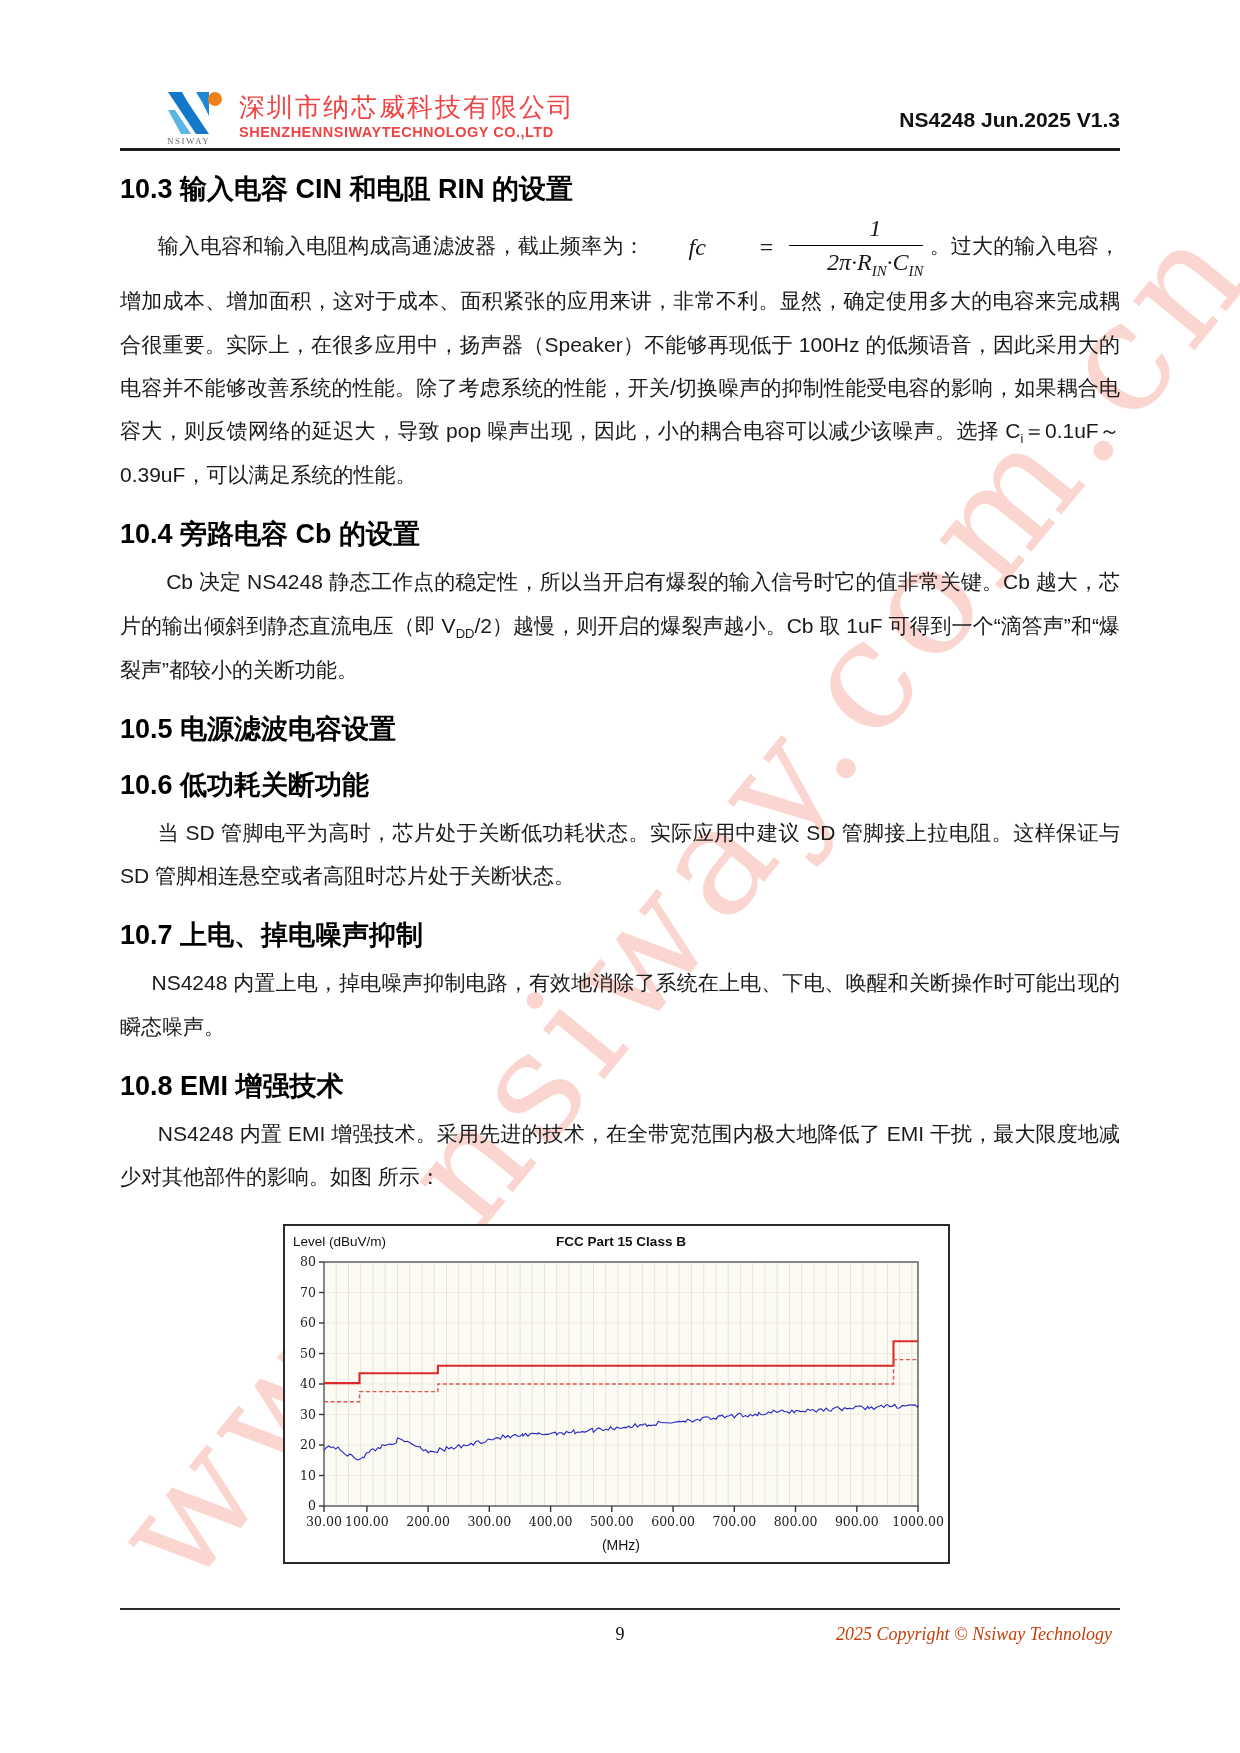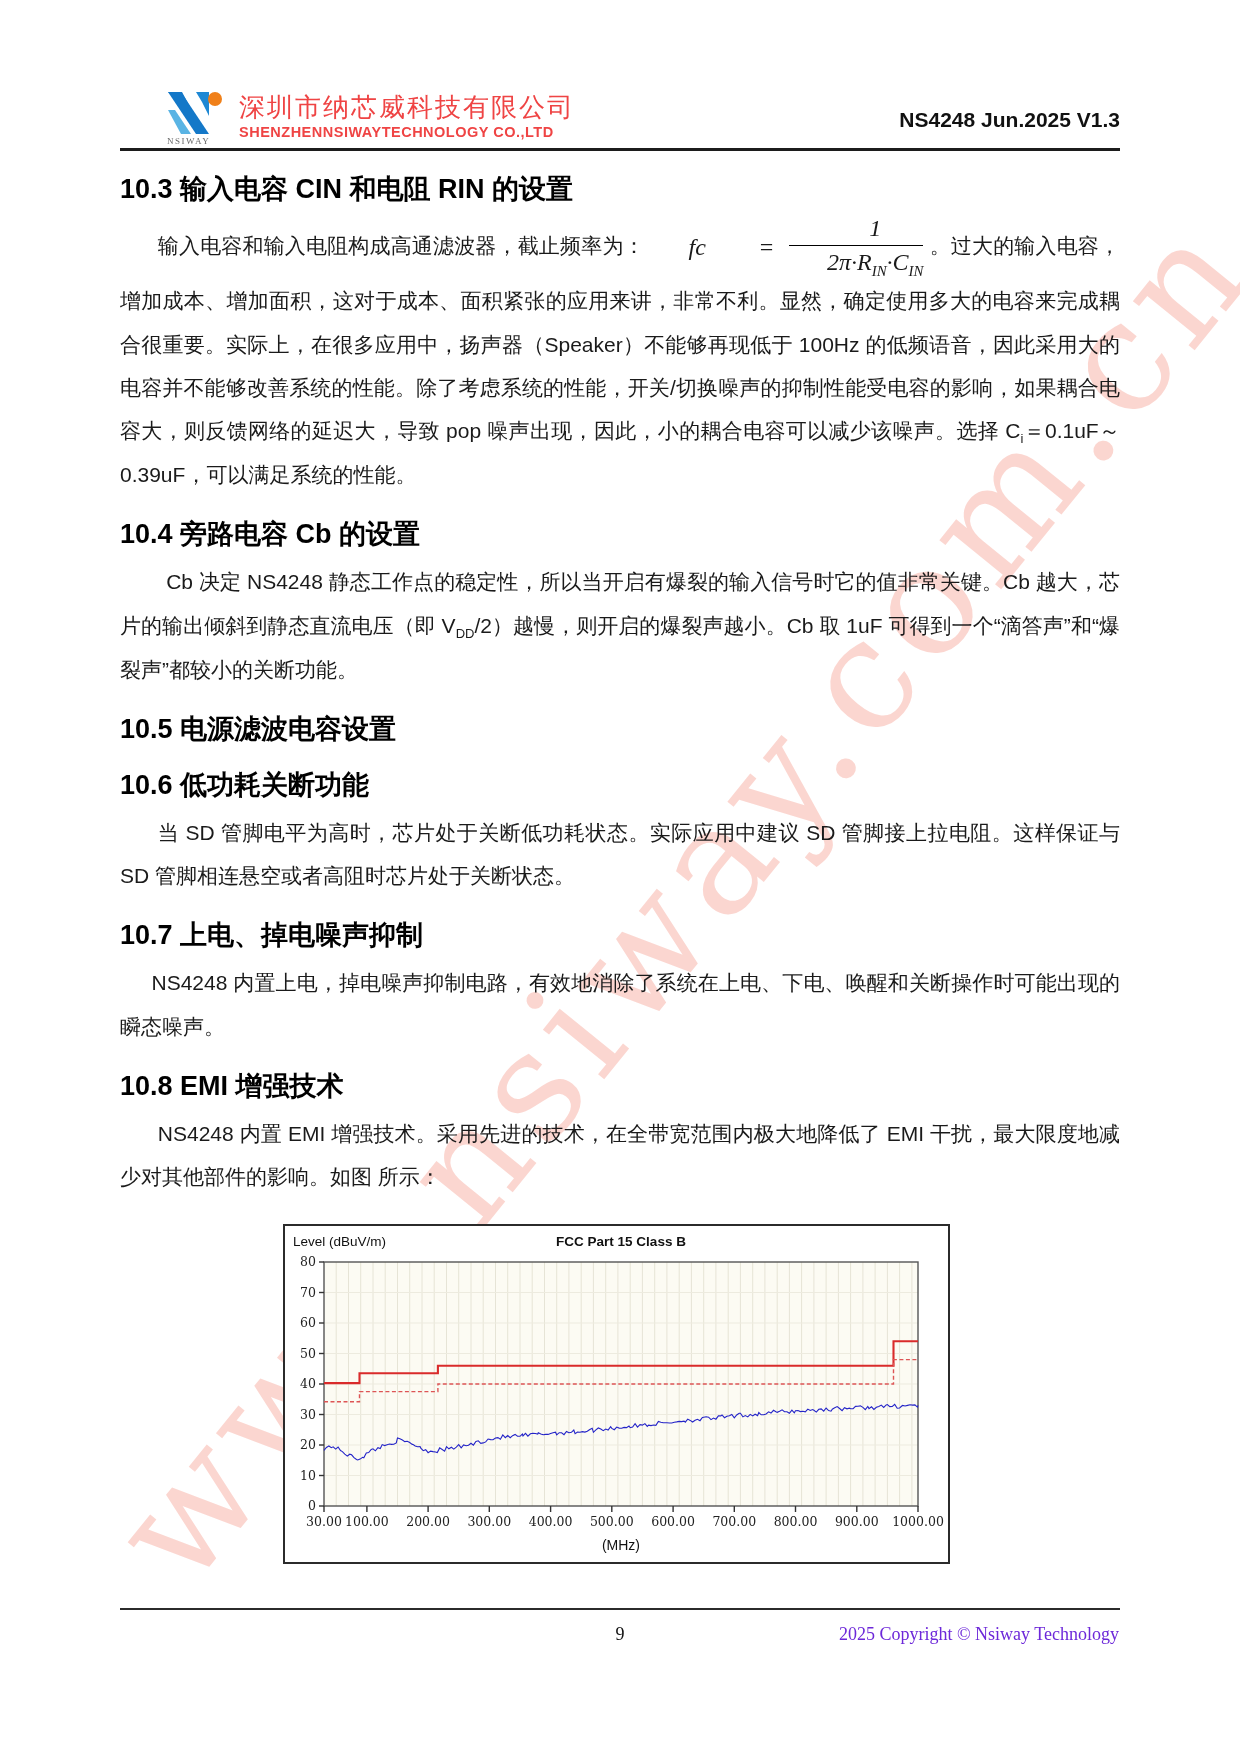--- a/index.html
+++ b/index.html
@@ -36,21 +36,21 @@
   .formula .eq{margin:0 8px;font-style:normal;}
   .frac{display:inline-block;text-align:center;vertical-align:middle;line-height:1.15;}
   .frac .num{display:block;border-bottom:1.6px solid #000;padding:0 14px 2px 14px;}
   .frac .den{display:block;padding-top:3px;}
   
   .chart-wrap{margin:26px 0 0 163px;width:667px;height:340px;border:2px solid #2b2b2b;background:#ffffff;box-sizing:border-box;}
   
   .footer{position:absolute;z-index:1;left:120px;right:120px;top:1608px;border-top:2px solid #2b2b2b;}
   .footer-row{position:relative;padding-top:14px;font-family:"Liberation Serif","DejaVu Serif",serif;font-size:18px;}
   .page-num{position:absolute;left:0;right:0;text-align:center;color:#111;}
-  .copyright{position:absolute;right:1px;color:#6d28d9;}
+  .copyright{position:absolute;right:8px;color:#c2410c;font-style:italic;}
 </style>
 </head>
 <body>
 
 <div class="page">
   <div class="watermark">www.nsiway.com.cn</div>
 
   <div class="content">
 
     <div class="hdr">

